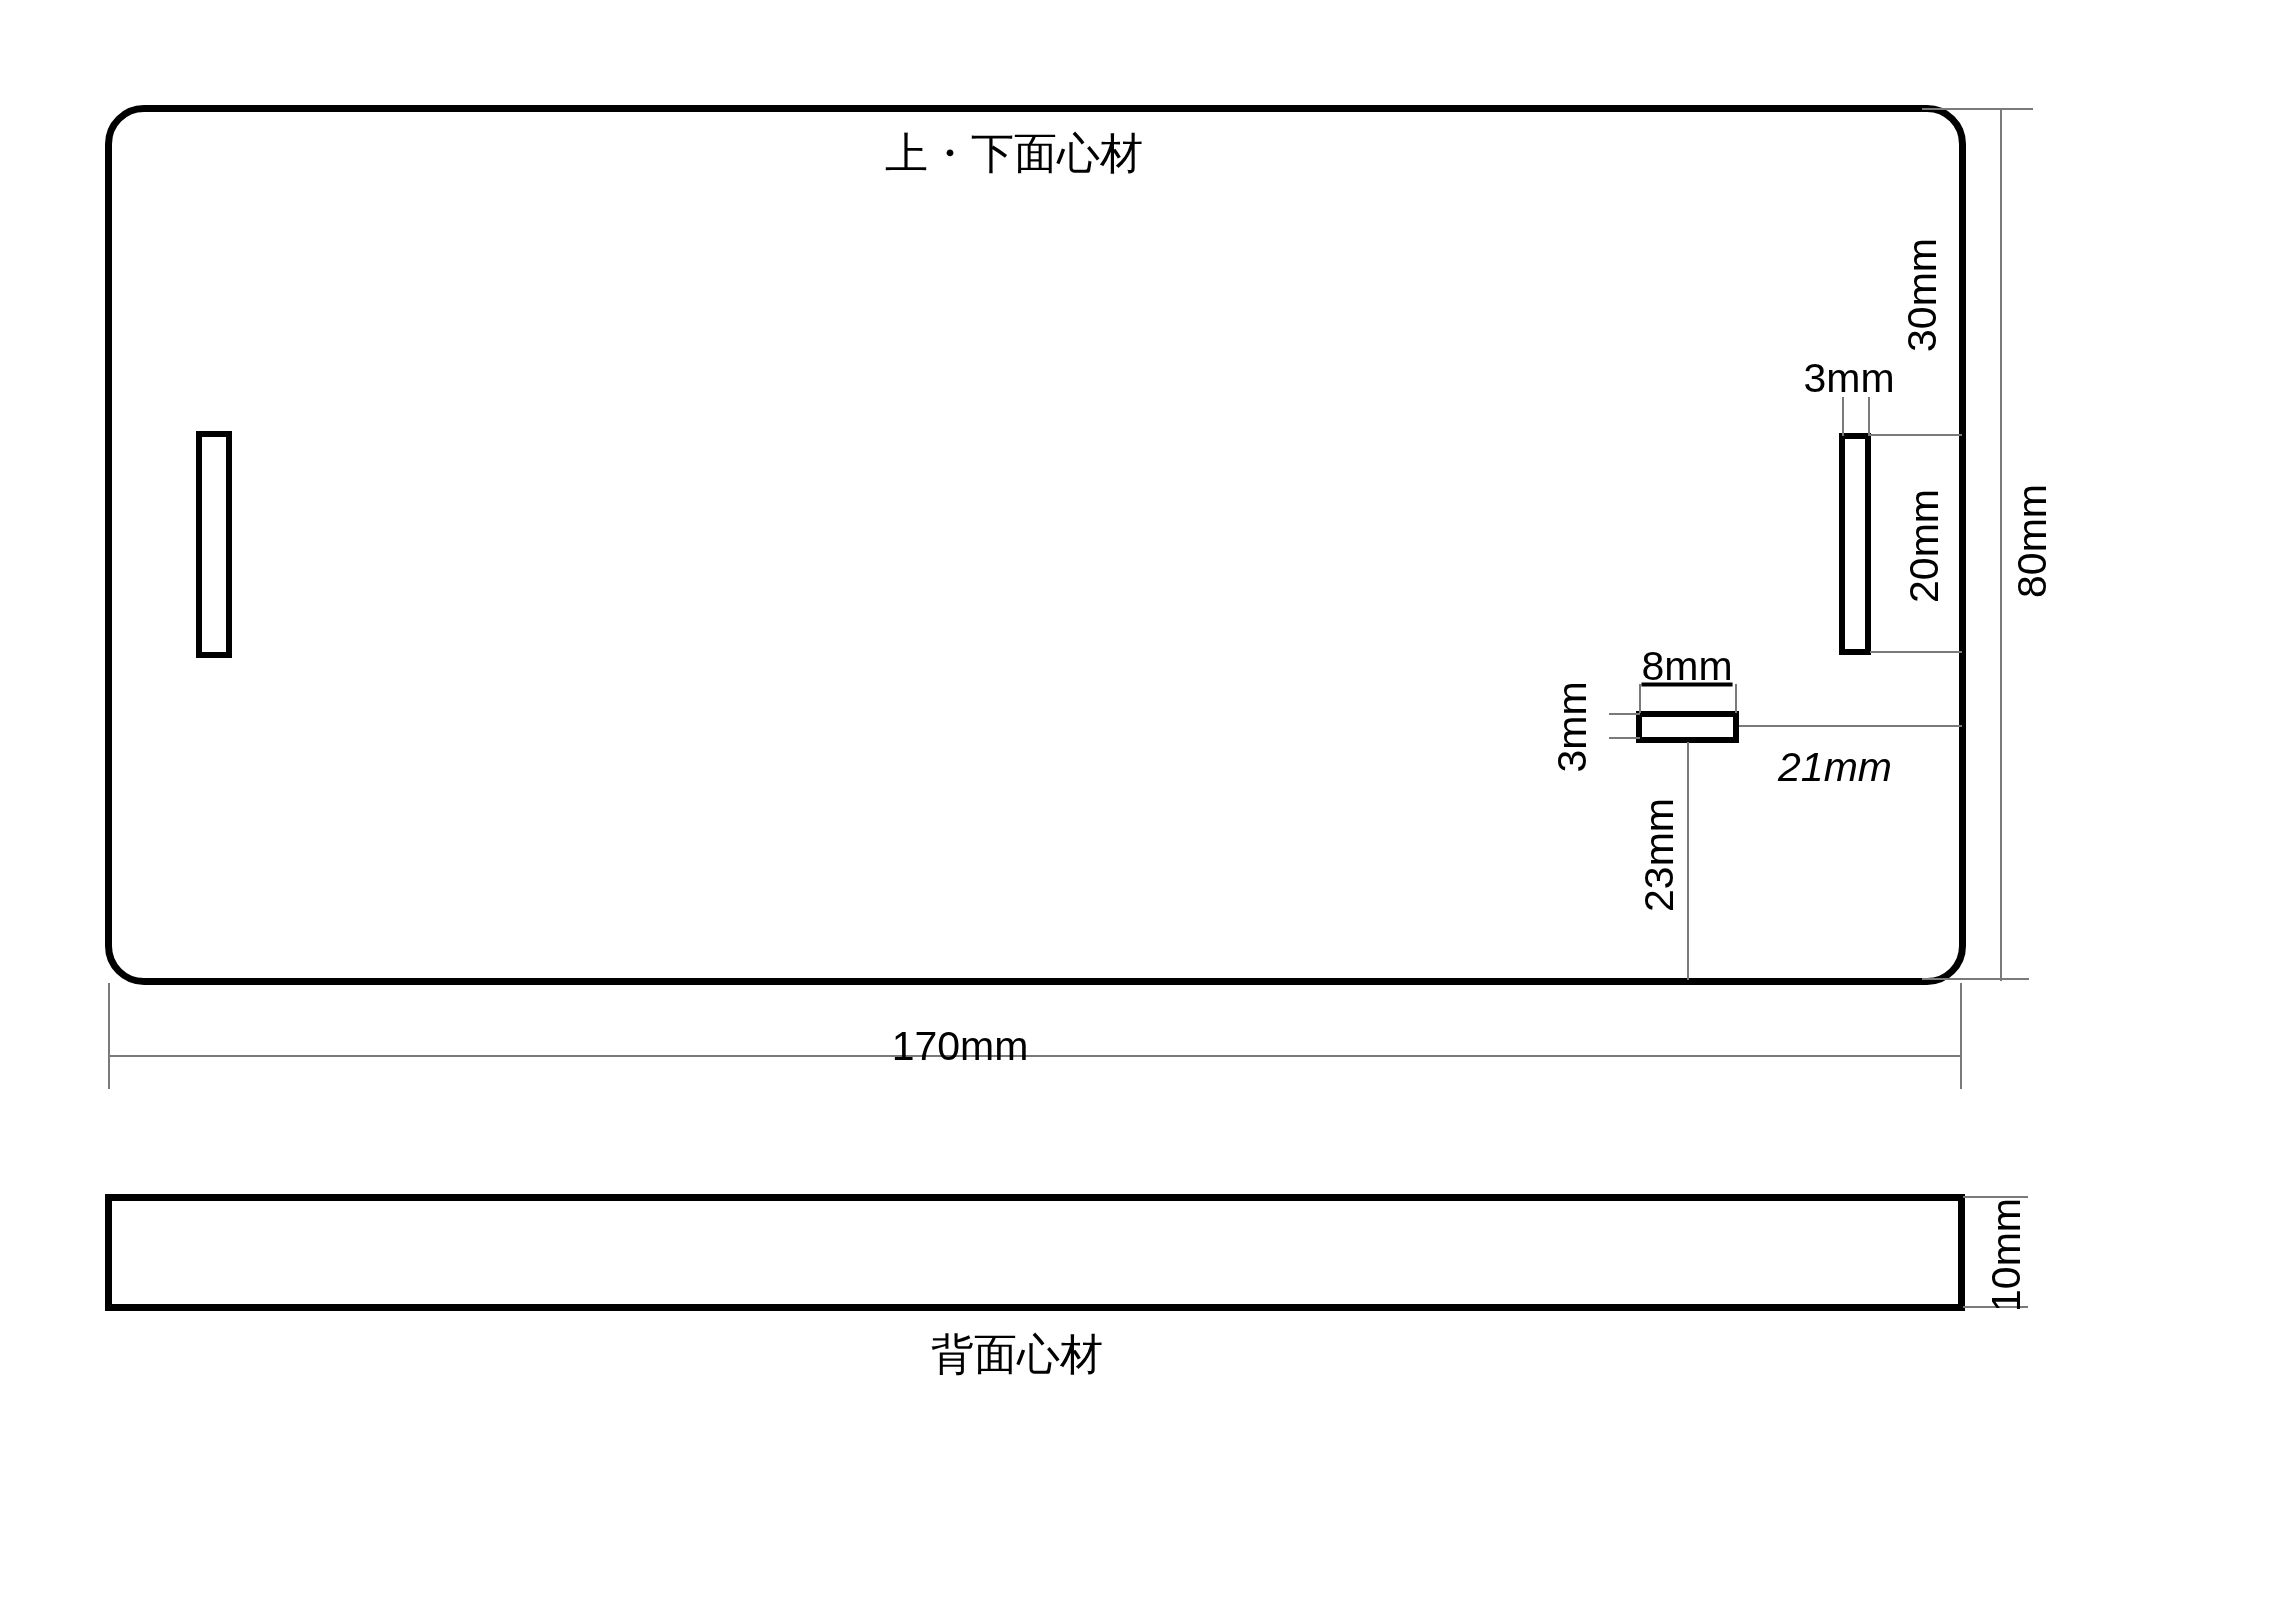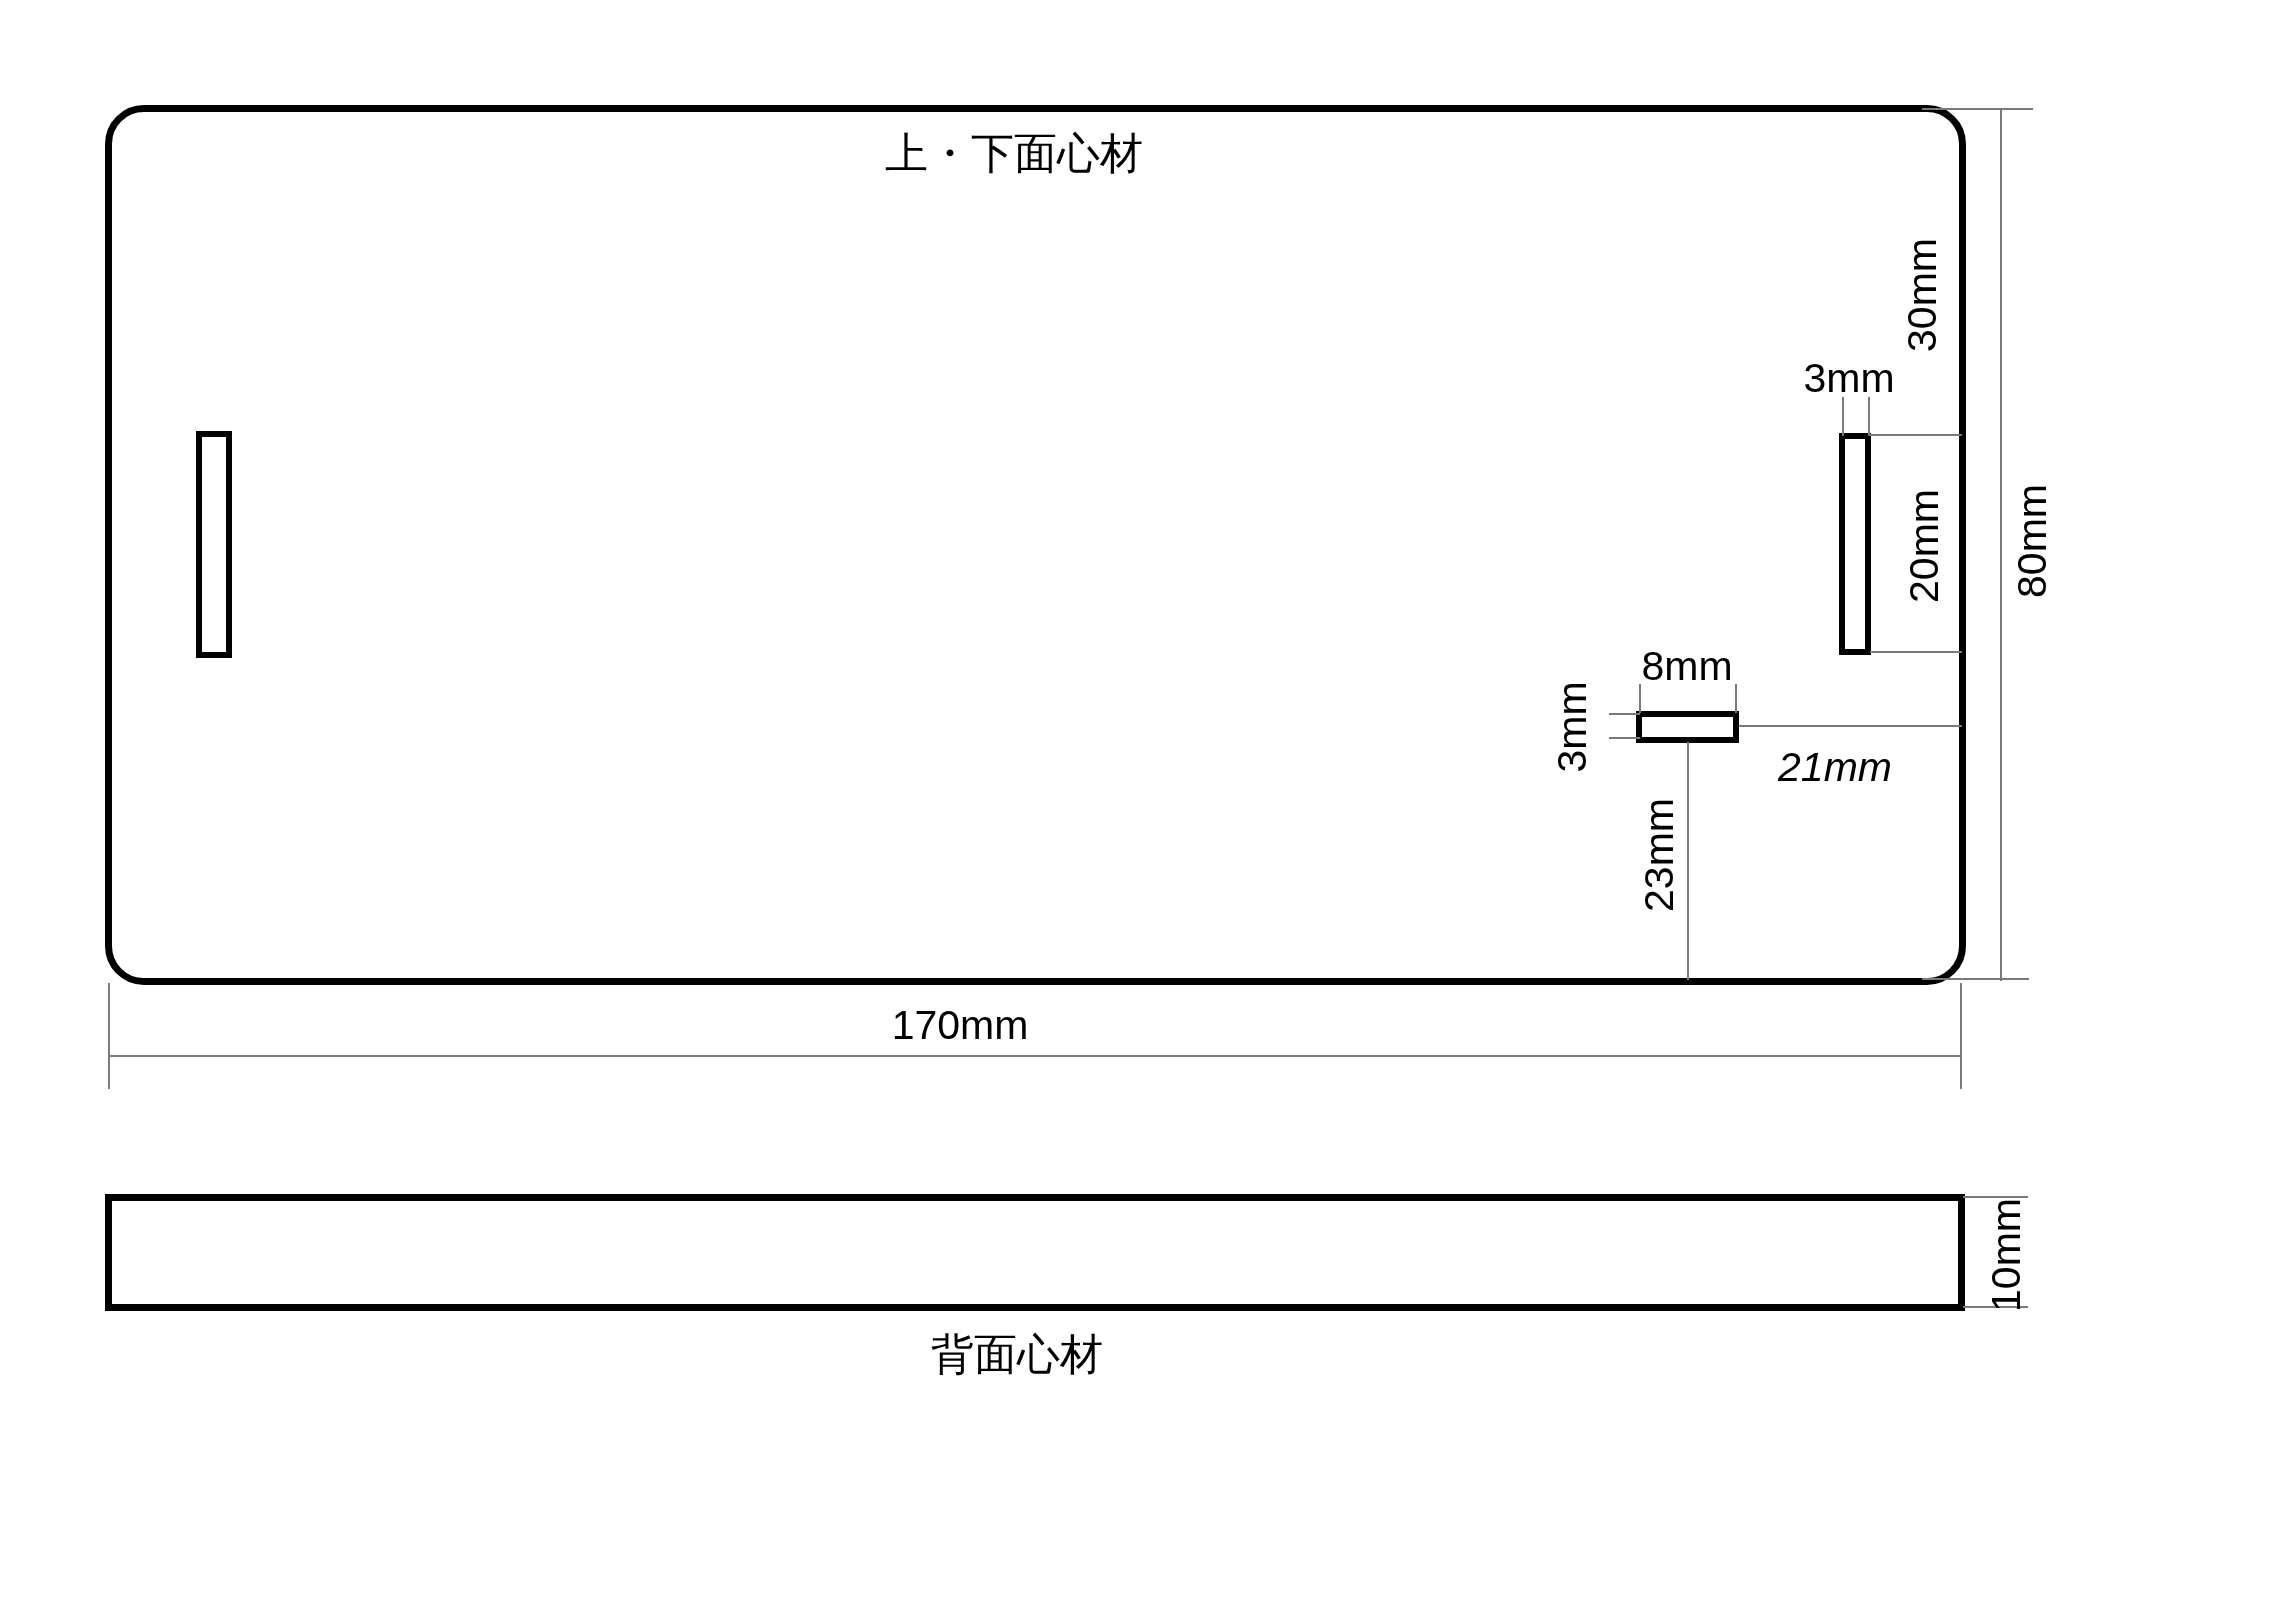--- a/index.html
+++ b/index.html
@@ -77,36 +77,36 @@
   <div class="dimline" style="left:1870px; top:434px; width:92px; height:1.8px;"></div>
   <div class="dimline" style="left:1870px; top:651px; width:92px; height:1.8px;"></div>
   <div class="dimlabel rot" style="left:1924px; top:546px;">20mm</div>
 
   <div class="dimline" style="left:1842px; top:397px; width:1.8px; height:39px;"></div>
   <div class="dimline" style="left:1868px; top:397px; width:1.8px; height:39px;"></div>
   <div class="dimlabel" style="left:1849px; top:378px;">3mm</div>
 
   <div class="dimline" style="left:1639px; top:684px; width:1.8px; height:29px;"></div>
   <div class="dimline" style="left:1735px; top:684px; width:1.8px; height:29px;"></div>
-  <div class="dimlabel" style="left:1687px; top:666px;">8mm</div>
+  <div class="dimlabel" style="left:1687px; top:666px;text-decoration:underline;">8mm</div>
 
   <div class="dimline" style="left:1609px; top:713px; width:31px; height:1.8px;"></div>
   <div class="dimline" style="left:1609px; top:737px; width:31px; height:1.8px;"></div>
   <div class="dimlabel rot" style="left:1572px; top:727px;">3mm</div>
 
   <div class="dimline" style="left:1739px; top:725px; width:223px; height:1.8px;"></div>
   <div class="dimlabel" style="left:1835px; top:767px;font-style:italic;">21mm</div>
 
   <div class="dimline" style="left:1687px; top:742px; width:1.8px; height:238px;"></div>
   <div class="dimlabel rot" style="left:1659px; top:855px;">23mm</div>
 
   <div class="dimline" style="left:108px; top:983px; width:1.8px; height:106px;"></div>
   <div class="dimline" style="left:1960px; top:983px; width:1.8px; height:106px;"></div>
   <div class="dimline" style="left:108px; top:1055px; width:1854px; height:1.8px;"></div>
-  <div class="dimlabel" style="left:960px; top:1025px;">170mm</div>
+  <div class="dimlabel" style="left:960px; top:1046px;">170mm</div>
 
   <div class="shape" style="left:105px; top:1194px; width:1860px; height:117px;"></div>
 
   <div class="viewtitle" style="left:1017px; top:1354px;">背面心材</div>
 
   <div class="dimline" style="left:1963px; top:1196px; width:65px; height:1.8px;"></div>
   <div class="dimline" style="left:1963px; top:1306px; width:65px; height:1.8px;"></div>
   <div class="dimlabel rot" style="left:2006px; top:1255px;">10mm</div>
 
 </div>

